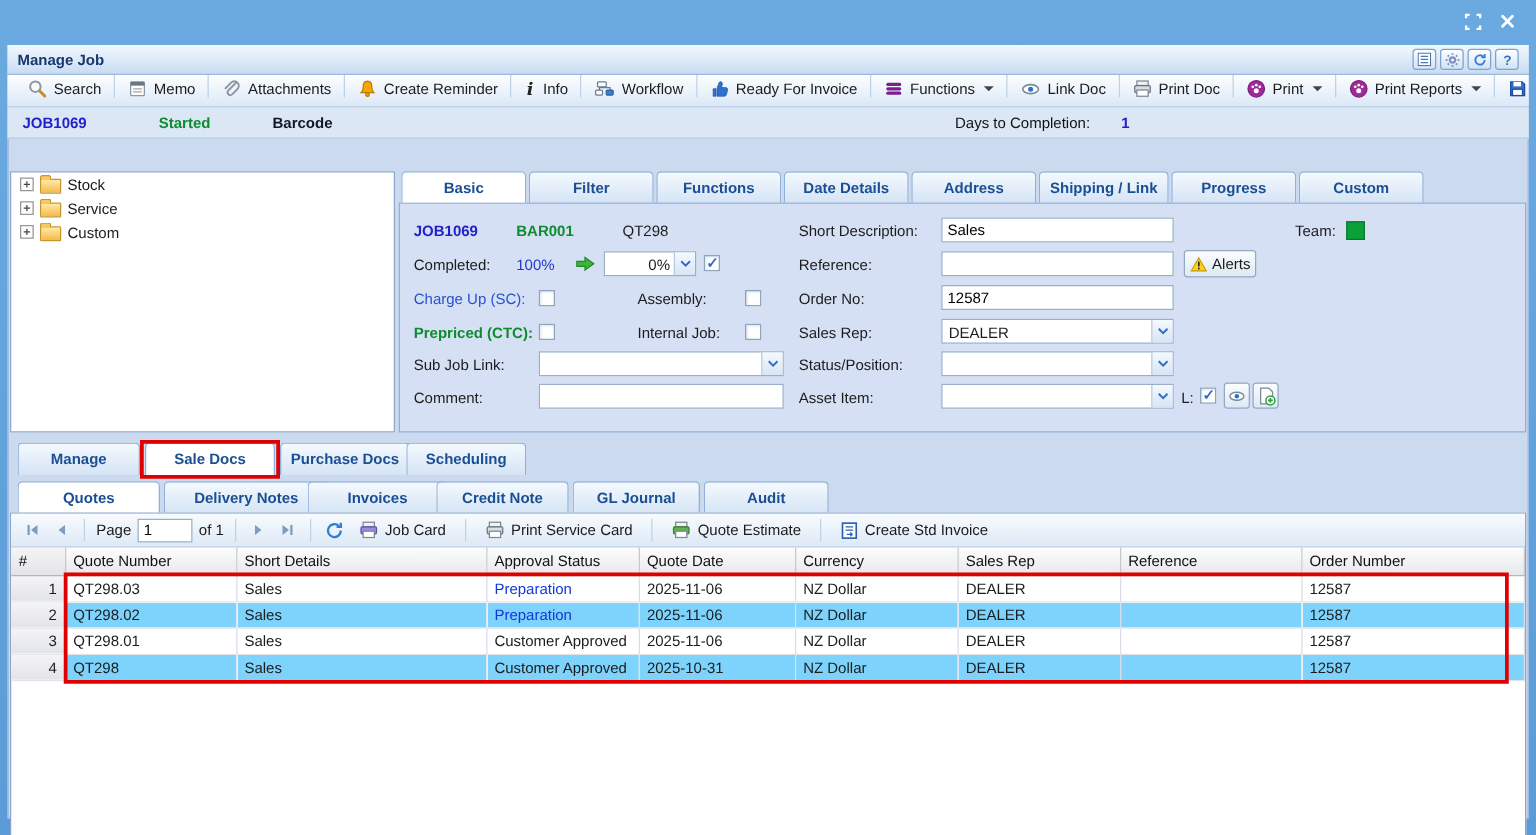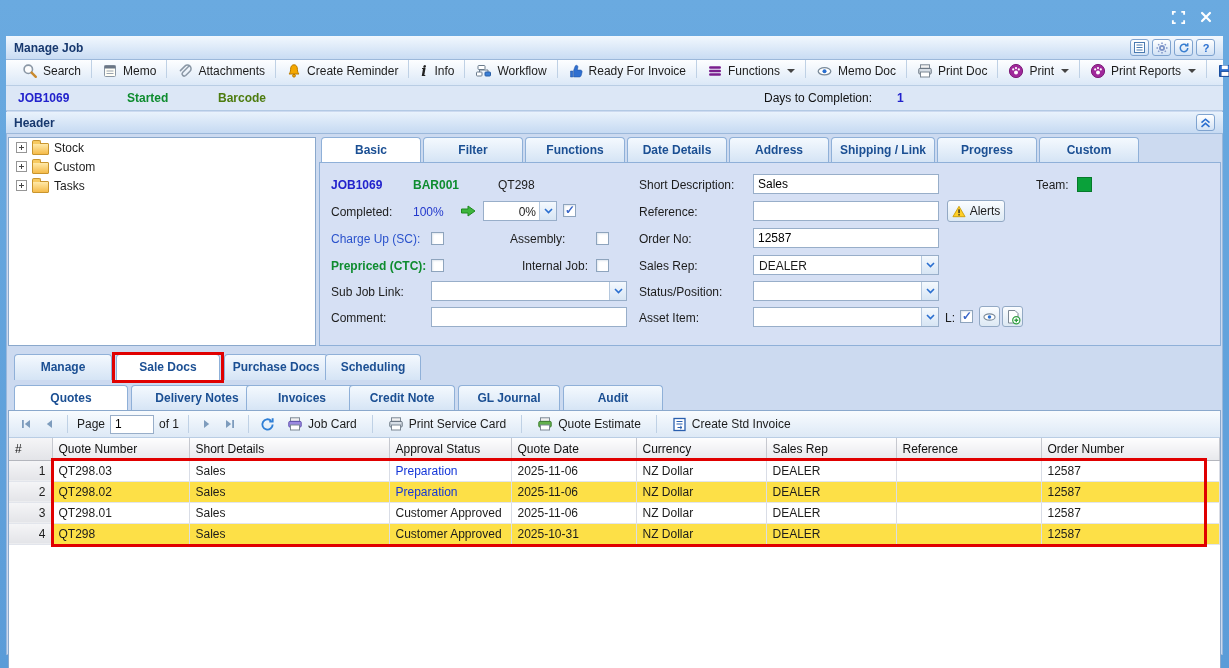--- a/index.html
+++ b/index.html
@@ -26,21 +26,21 @@
              display:flex; align-items:flex-start; padding:0 8px; }
   .tb-item { display:flex; align-items:center; gap:5px; padding:0 8px; height:22px; border-radius:3px; white-space:nowrap; cursor:pointer; }
   .tb-sep { width:1px; height:18px; background:#bfd1e5; margin:0 2px; flex:0 0 auto; }
   .caret-down { width:0; height:0; border-left:4px solid transparent; border-right:4px solid transparent; border-top:4px solid #444; margin-left:2px; }
 
   
   .status-row { position:absolute; left:6px; top:86px; width:1217px; height:25px; background:#dce7f6; border-bottom:1px solid #b3c9e4; }
   .status-row span { position:absolute; top:5px; font-weight:bold; }
   .job-no { left:12px; color:#2222cc; }
   .job-state { left:121px; color:#0e8c2f; }
-  .job-barcode { left:212px; color:#4d7c0f; }
+  .job-barcode { left:212px; color:#0f172a; }
   .days-label { left:758px; color:#111; font-weight:normal !important; }
   .days-value { left:891px; color:#2222cc; }
 
   
   .hdr-bar { position:absolute; left:6px; top:112px; width:1217px; height:22px;
              background:linear-gradient(#e9f2fc,#c6daf2); border-bottom:1px solid #9cb8da;
              display:flex; align-items:center; padding:0 8px; }
   .hdr-title { font-weight:bold; color:#17386e; }
   .collapse-btn { margin-left:auto; width:19px; height:17px; border:1px solid #7fa3cf; border-radius:3px;
                   background:linear-gradient(#ffffff,#d2e2f5); display:flex; align-items:center; justify-content:center; }
@@ -90,21 +90,21 @@
            border-bottom:1px solid #b9cde4; display:flex; align-items:center; padding:0 8px; gap:5px; }
   .pg-btn { width:18px; height:18px; display:flex; align-items:center; justify-content:center; cursor:pointer; }
   .pg-sep { width:1px; height:18px; background:#bfd1e5; margin:0 4px; }
   .pg-input { width:44px; height:19px; border:1px solid #98aec9; padding:0 4px; font:12px "Liberation Sans",sans-serif; }
   .pg-action { display:flex; align-items:center; gap:5px; padding:0 6px; cursor:pointer; white-space:nowrap; }
 
   table.grid { position:absolute; left:0; top:27px; border-collapse:collapse; table-layout:fixed; width:1211px; }
   table.grid th { height:22px; background:linear-gradient(#fdfdfe,#e7e8ec); border-right:1px solid #c6c8cf; border-bottom:1px solid #b4b6bd;
                   font-weight:normal; text-align:left; padding:0 6px; color:#111; overflow:hidden; white-space:nowrap; }
   table.grid td { height:21px; padding:0 6px; border-right:1px solid #d9dde6; border-bottom:1px solid #e2e5ec; overflow:hidden; white-space:nowrap; }
-  table.grid tr.alt td { background:#fde047; }
+  table.grid tr.alt td { background:#7dd3fc; }
   td.rownum, th.numhdr { background:linear-gradient(#f5f5f7,#e3e4e8) !important; border-right:1px solid #b4b6bd; text-align:right; padding:0 4px; }
   th.numhdr { text-align:center; }
   .st-blue { color:#1437d8; }
 
   
   .hscroll { position:absolute; left:2px; right:2px; bottom:2px; height:14px; background:#fcfcfc; }
   .hs-thumb { position:absolute; left:16px; top:1px; width:586px; height:11px; background:#8d8d8d; border-radius:6px; cursor:pointer; }
   .hs-arrow { position:absolute; top:2px; width:10px; height:10px; cursor:pointer; }
 
   
@@ -274,21 +274,21 @@
       <span class="caret-down"></span>
     </div>
     <div class="tb-sep"></div>
     <div class="tb-item">
       <span class="ic">
           <svg width="17" height="16" viewBox="0 0 17 16">
             <ellipse cx="8.5" cy="8.3" rx="6.3" ry="3.6" fill="#fff" stroke="#7a8a99" stroke-width="1.3"></ellipse>
             <circle cx="8.5" cy="8.3" r="2" fill="#2a6fd0"></circle>
           </svg>
         </span>
-      <span>Memo Doc</span>
+      <span>Link Doc</span>
     </div>
     <div class="tb-sep"></div>
     <div class="tb-item">
       <span class="ic">
           <svg width="16" height="16" viewBox="0 0 16 16">
             <rect x="3.5" y="1.8" width="9" height="3.6" fill="#f2f2f2" stroke="#7d8894"></rect>
             <rect x="1.8" y="5.4" width="12.4" height="5.6" rx="1" fill="#d7dee6" stroke="#66727e"></rect>
             <rect x="3.5" y="9" width="9" height="5" fill="#fff" stroke="#7d8894"></rect>
           </svg>
         </span>
@@ -337,49 +337,36 @@
   </div>
 
   <div class="status-row">
     <span class="job-no">JOB1069</span>
     <span class="job-state">Started</span>
     <span class="job-barcode">Barcode</span>
     <span class="days-label">Days to Completion:</span>
     <span class="days-value">1</span>
   </div>
 
-  <div class="hdr-bar">
-    <span class="hdr-title">Header</span>
-    <div class="collapse-btn">
-      <span class="ic">
-          <svg width="11" height="10" viewBox="0 0 11 10">
-            <g fill="none" stroke="#2a6fd0" stroke-width="1.6">
-              <path d="M1.5 4.6 L5.5 1.2 L9.5 4.6"></path>
-              <path d="M1.5 8.8 L5.5 5.4 L9.5 8.8"></path>
-            </g>
-          </svg>
-        </span>
-    </div>
-  </div>
 
   <div class="tree-panel">
     <div class="tree-item">
       <span class="plus-box"></span>
       <span class="folder"></span>
       <span class="tree-label">Stock</span>
     </div>
     <div class="tree-item">
       <span class="plus-box"></span>
       <span class="folder"></span>
-      <span class="tree-label">Custom</span>
+      <span class="tree-label">Service</span>
     </div>
     <div class="tree-item">
       <span class="plus-box"></span>
       <span class="folder"></span>
-      <span class="tree-label">Tasks</span>
+      <span class="tree-label">Custom</span>
     </div>
   </div>
 
   <div class="detail-panel">
     <div class="tab-strip">
       <div class="dtab active">Basic</div>
       <div class="dtab">Filter</div>
       <div class="dtab">Functions</div>
       <div class="dtab">Date Details</div>
       <div class="dtab">Address</div>
@@ -428,21 +415,21 @@
 
       <span class="fl blue-label" style="left:11px;top:66px;">Charge Up (SC):</span>
       <span class="cbx" style="left:111px;top:69px;"></span>
       <span class="fl" style="left:190px;top:66px;">Assembly:</span>
       <span class="cbx" style="left:276px;top:69px;"></span>
       <span class="fl" style="left:319px;top:66px;">Order No:</span>
       <input class="tbx" style="left: 433px; top: 65px; width: 186px;" value="12587">
 
       <span class="fl green-label" style="left:11px;top:93px;">Prepriced (CTC):</span>
       <span class="cbx" style="left:111px;top:96px;"></span>
-      <span class="fl" style="left:190px;top:93px;margin-left:12px;">Internal Job:</span>
+      <span class="fl" style="left:190px;top:93px;">Internal Job:</span>
       <span class="cbx" style="left:276px;top:96px;"></span>
       <span class="fl" style="left:319px;top:93px;">Sales Rep:</span>
       <div class="dd" style="left:433px;top:92px;width:186px;">
         <span class="dd-val">DEALER</span>
         <span class="dd-caret">
             <svg width="9" height="6" viewBox="0 0 9 6">
               <path d="M1 1 L4.5 4.5 L8 1" fill="none" stroke="#2a6fd0" stroke-width="1.6"></path>
             </svg>
           </span>
       </div>

